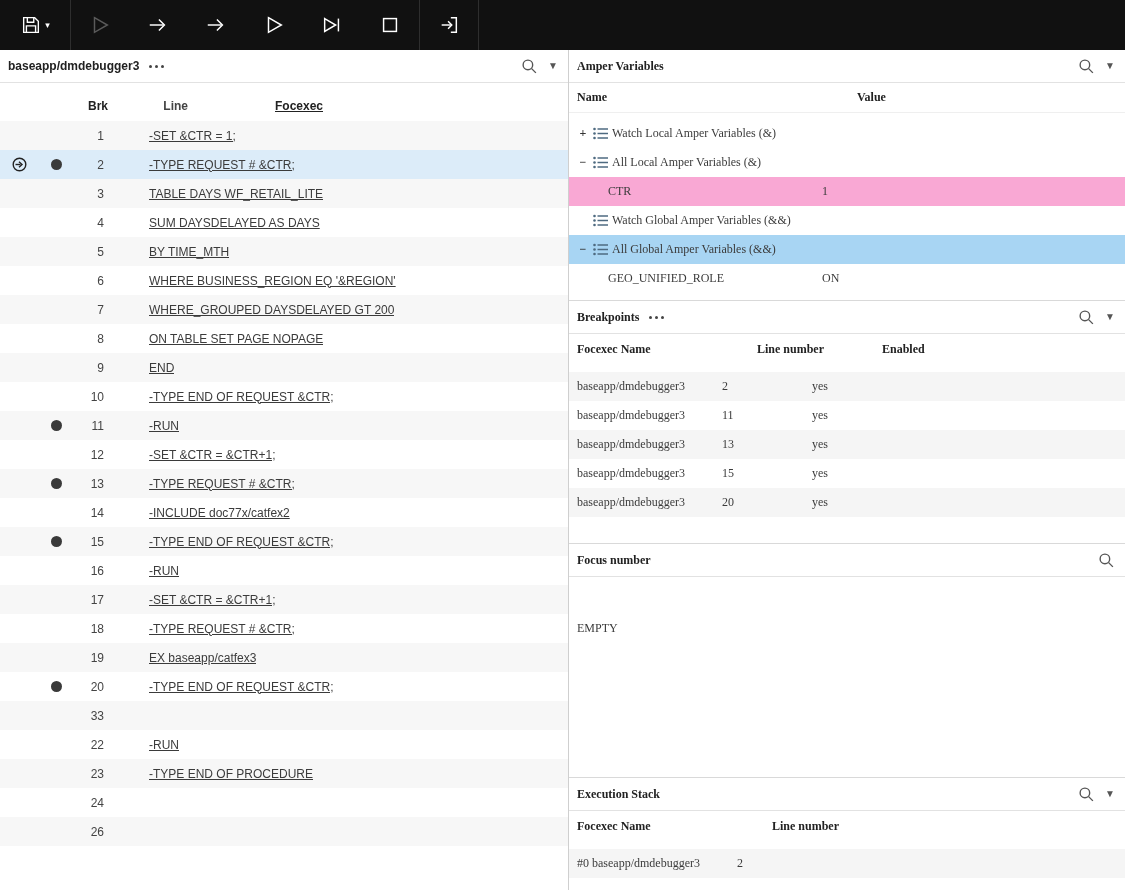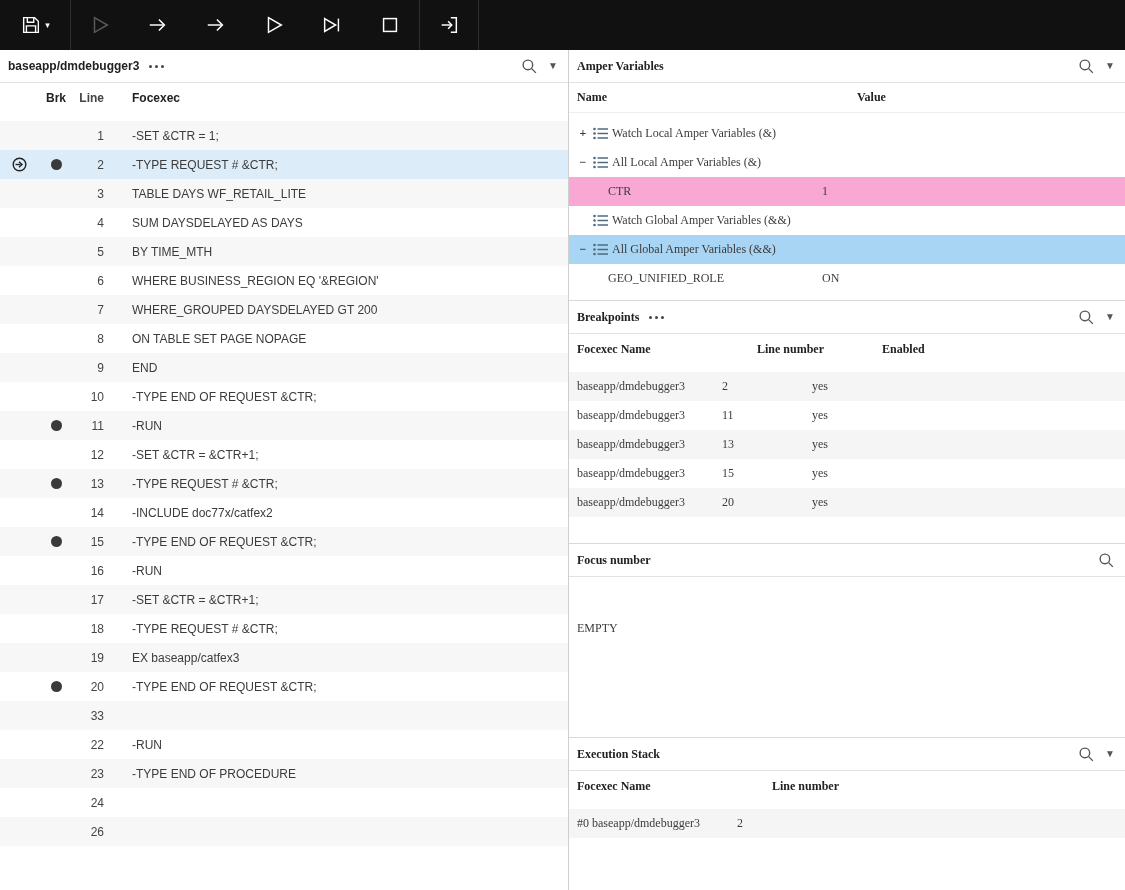--- a/index.html
+++ b/index.html
@@ -21,39 +21,39 @@
   .right-panel { flex:1; display:flex; flex-direction:column; min-width:0;font-family:Liberation Serif, serif; }
 
   .sec-head { height:33px; flex:none; display:flex; align-items:center; gap:10px; padding:0 10px 0 8px; border-bottom:1px solid #e2e2e2; }
   .sec-title { font-weight:700; color:#222; }
   .dots-icon { display:inline-flex; gap:3px; cursor:pointer; }
   .dots-icon i { width:3px; height:3px; border-radius:50%; background:#444; }
   .head-spacer { flex:1; }
   .caret { color:#555; font-size:10px; line-height:1; cursor:pointer; }
 
   
-  .code-colhead { height:30px; flex:none; display:flex; align-items:center; font-weight:700; color:#222; }
+  .code-colhead { height:30px; flex:none; display:flex; align-items:flex-end; font-weight:700; color:#222;gap:42px; }
   .c-cur  { width:38px; flex:none; display:flex; align-items:center; justify-content:center; }
   .c-brk  { width:36px; flex:none; text-align:center; display:flex; align-items:center; justify-content:center; }
   .c-line { width:30px; flex:none; text-align:right; color:#444; }
-  .c-text { margin-left:28px; white-space:nowrap; overflow:hidden; }
+  .c-text { margin-left:45px; white-space:nowrap; overflow:hidden;text-decoration:underline; }
   .code-rows { flex:1; padding-top:8px; overflow:hidden; }
   .code-row { height:29px; display:flex; align-items:center; }
   .code-row:nth-child(odd) { background:#f7f7f7; }
   .code-row.cur { background:#dcecf9; }
   .bp-dot { width:11px; height:11px; border-radius:50%; background:#3a3a3a; visibility:hidden; }
   .code-row.brk .bp-dot { visibility:visible; }
   .cur-icon { visibility:hidden; }
   .code-row.cur .cur-icon { visibility:visible; }
 
   
   .sec-amper { height:250px; flex:none; display:flex; flex-direction:column; }
   .sec-break { height:243px; flex:none; border-top:1px solid #d9d9d9; display:flex; flex-direction:column; }
   .sec-focus { height:194px; flex:none; border-top:1px solid #d9d9d9; display:flex; flex-direction:column; }
-  .sec-exec  { flex:1; border-top:1px solid #d9d9d9; display:flex; flex-direction:column; min-height:0; }
+  .sec-exec  { flex:1; border-top:1px solid #d9d9d9; display:flex; flex-direction:column; min-height:0;margin-top:40px; }
 
   .cols { height:30px; flex:none; display:flex; align-items:center; font-weight:700; color:#222; padding-left:8px;gap:35px; }
   .sec-amper .cols { border-bottom:1px solid #efefef; }
   .rows-pad { padding-top:6px; }
   .rows-pad8 { padding-top:8px; }
 
   
   .a-colname { width:245px; flex:none; }
   .a-row { height:29px; display:flex; align-items:center; padding-left:8px; cursor:default; }
   .a-name { width:245px; flex:none; display:flex; align-items:center; gap:4px; }

